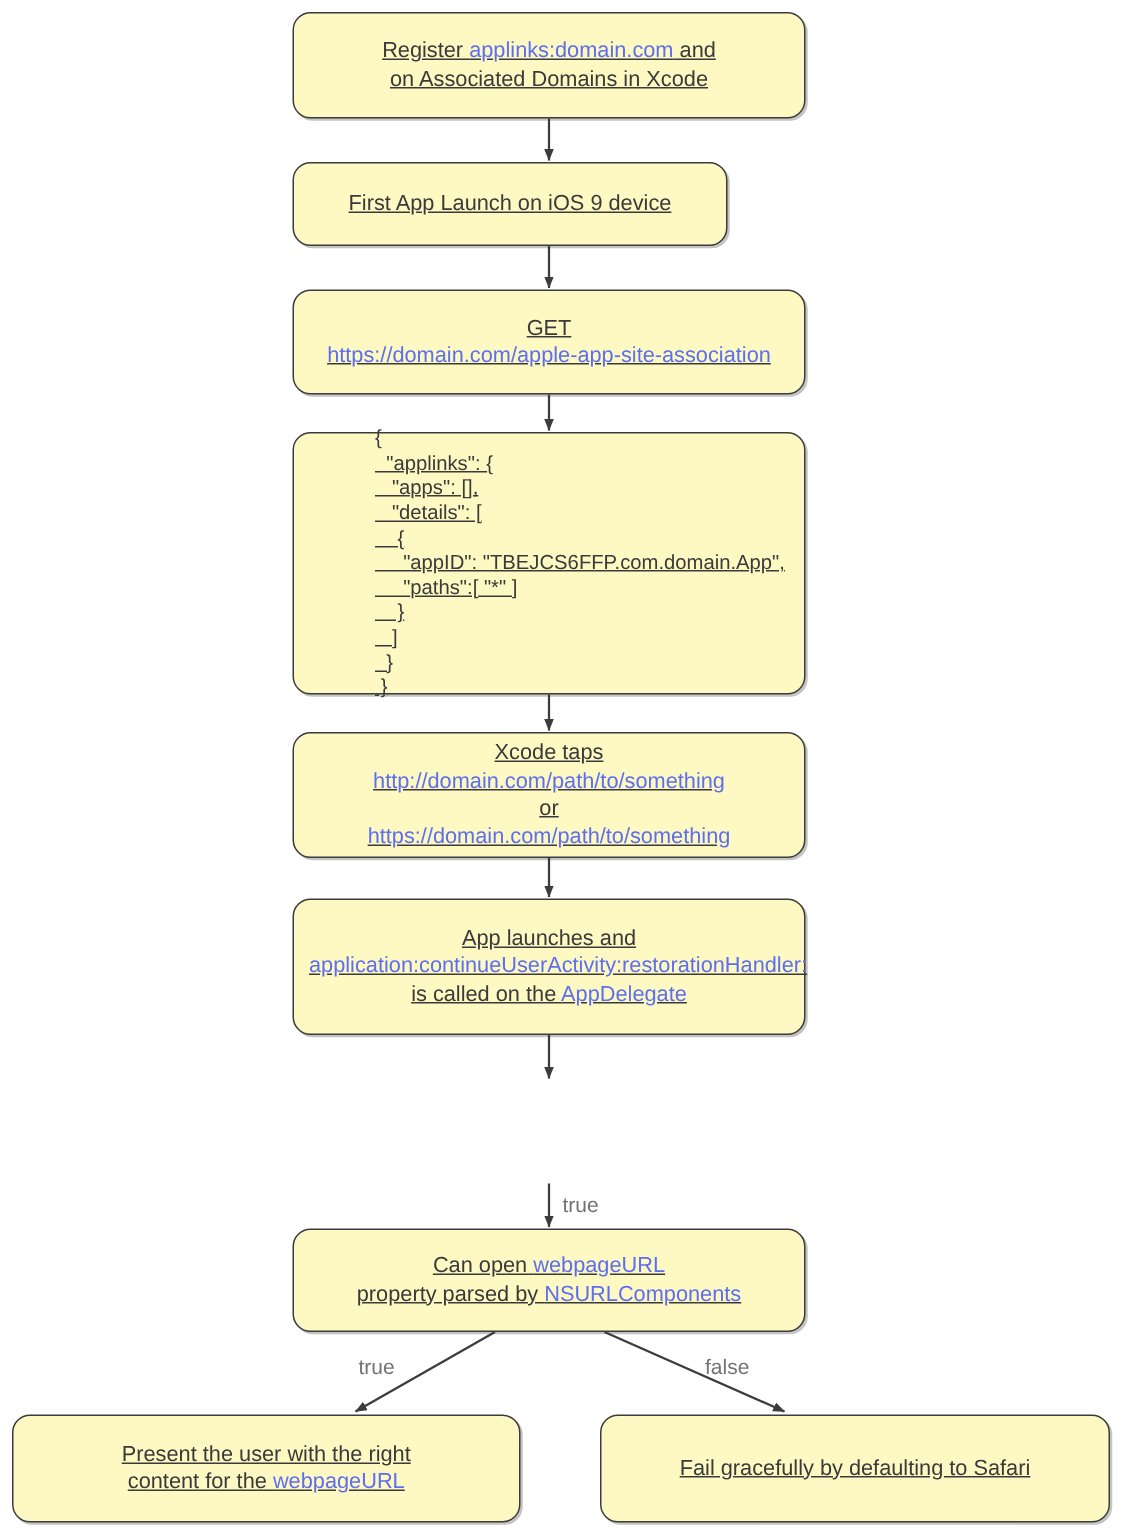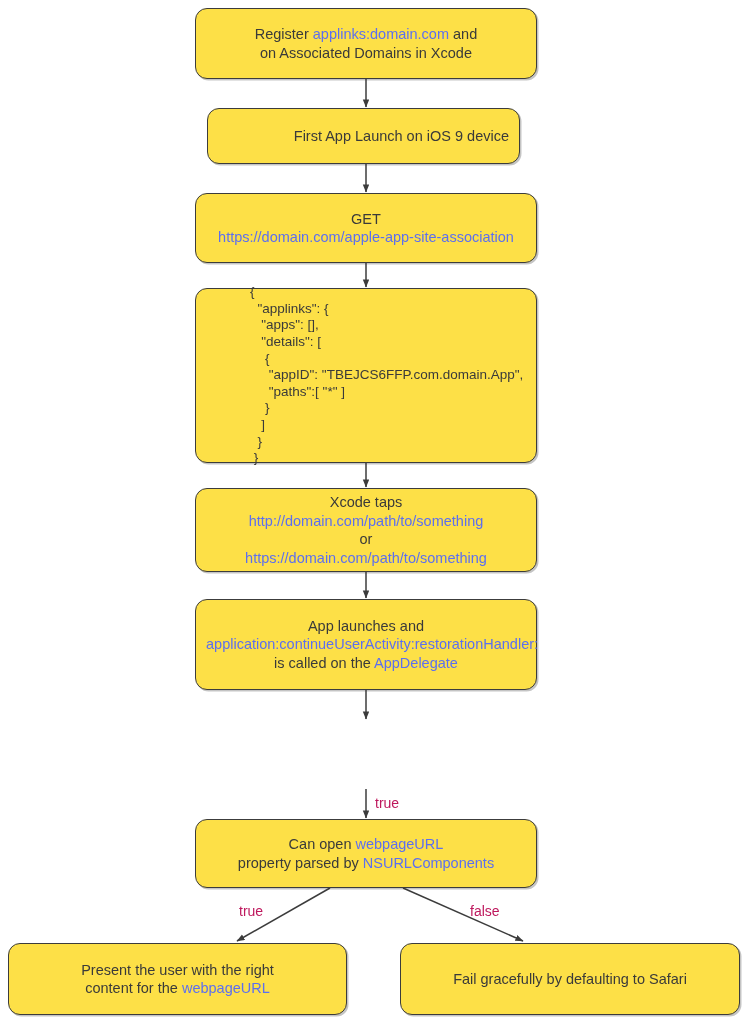--- a/index.html
+++ b/index.html
@@ -31,27 +31,28 @@
     top: 0;
     width: 752px;
     height: 1024px;
     z-index: 1;
   }
   .node {
     position: absolute;
     box-sizing: border-box;
     border: 1.6px solid #3c3c3c;
     border-radius: 12px;
-    background: #fde047;
+    background: #fef9c3;
     box-shadow: 1.5px 1.5px 0 rgba(60,60,60,0.30);
     z-index: 2;
     display: flex;
     align-items: center;
     justify-content: center;
     text-align: center;
+    text-decoration: underline;
   }
   .node-text {
     display: block;
     width: 100%;
     font-size: 14.5px;
     line-height: 18.5px;
     color: #3a3a3a;
     padding: 0 10px;
     box-sizing: border-box;
   }
@@ -66,21 +67,21 @@
     font-size: 13.5px;
     line-height: 16.6px;
     white-space: pre;
     color: #3a3a3a;
   }
   .edge-label {
     position: absolute;
     z-index: 3;
     font-size: 14px;
     line-height: 16px;
-    color: #be185d;
+    color: #737373;
     white-space: nowrap;
   }
 </style>
 </head>
 <body>
 
 <div id="flow-root">
 
   <svg id="connector-layer" viewBox="0 0 752 1024" width="752" height="1024" xmlns="http://www.w3.org/2000/svg">
     <defs>
@@ -101,21 +102,21 @@
     </g>
   </svg>
 
   <div class="node" style="left:195px; top:8px; width:342px; height:71px;">
     <span class="node-text">
       <span class="ln"><span>Register </span><span class="code">applinks:domain.com</span><span> and</span></span>
       <span class="ln">on Associated Domains in Xcode</span>
     </span>
   </div>
 
-  <div class="node" style="left:207px; top:108px; width:313px; height:56px;text-align:right;">
+  <div class="node" style="left:195px; top:108px; width:290px; height:56px;">
     <span class="node-text">
       <span class="ln">First App Launch on iOS 9 device</span>
     </span>
   </div>
 
   <div class="node" style="left:195px; top:193px; width:342px; height:70px;">
     <span class="node-text">
       <span class="ln">GET</span>
       <span class="ln code">https://domain.com/apple-app-site-association</span>
     </span>

